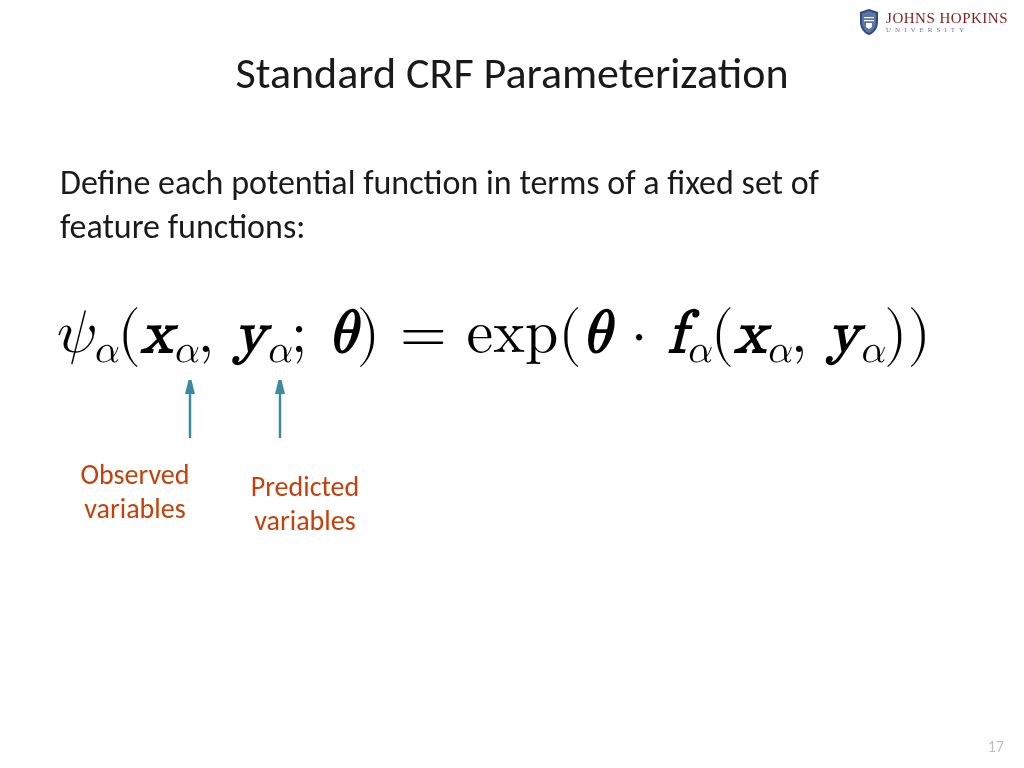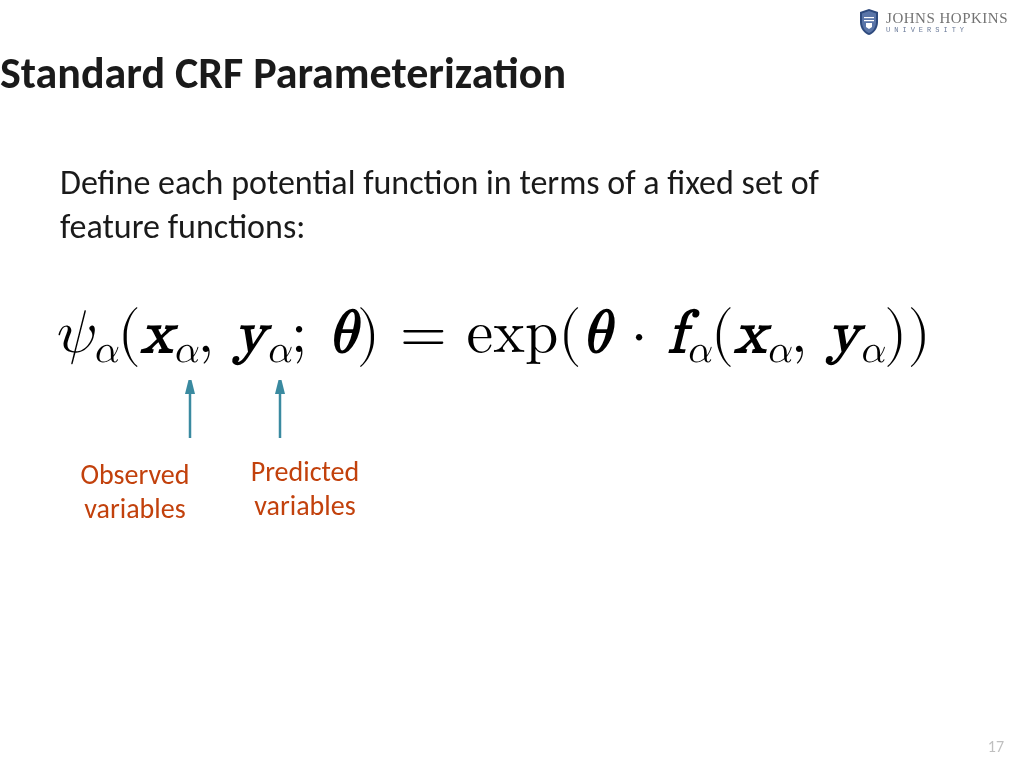--- a/index.html
+++ b/index.html
@@ -11,22 +11,23 @@
     font-family: Calibri, Candara, Segoe, "Segoe UI", Optima, Arial, sans-serif;
     color: #000;
     position: relative;
     overflow: hidden;
   }
   .title {
     position: absolute;
     top: 46px;
     left: 0;
     right: 0;
+    text-align: center;
     font-size: 44px;
-    font-weight: 700;
+    font-weight: 400;
     color: #1a1a1a;
   }
   .intro {
     position: absolute;
     top: 161px;
     left: 60px;
     right: 120px;
     font-size: 34px;
     line-height: 1.3;
     color: #1a1a1a;
@@ -81,24 +82,24 @@
   .logo-text {
     display: flex;
     flex-direction: column;
     line-height: 1;
   }
   .logo-text .line1 {
     font-family: Georgia, 'Times New Roman', serif;
     font-variant: small-caps;
     letter-spacing: 0.5px;
     font-size: 15px;
-    color: #737373;
+    color: #7f1d1d;
   }
   .logo-text .line2 {
-    font-family: Liberation Mono, monospace;
+    font-family: Liberation Serif, serif;
     letter-spacing: 4px;
     font-size: 7px;
     color: #6a7a99;
     text-transform: uppercase;
     margin-top: 1px;
   }
 </style>
 </head>
 <body>
 
@@ -140,17 +141,17 @@
       <defs>
         <marker id="ah2" markerWidth="8" markerHeight="8" refX="4" refY="2" orient="auto">
           <polygon points="0 0, 8 2, 0 4" fill="#3a8aa0"></polygon>
         </marker>
       </defs>
       <line x1="10" y1="58" x2="10" y2="4" stroke="#3a8aa0" stroke-width="2.5" marker-end="url(#ah2)"></line>
     </svg>
   </div>
   <div class="label-text" style="left:0px; top:78px; width:150px; white-space:pre-line;">Observed
 variables</div>
-  <div class="label-text" style="left:170px; top:75px; width:150px; white-space:pre-line;">Predicted
+  <div class="label-text" style="left:170px; top:90px; width:150px; white-space:pre-line;">Predicted
 variables</div>
 </div>
 
 <div class="page-num">17</div>
 
 </body></html>

